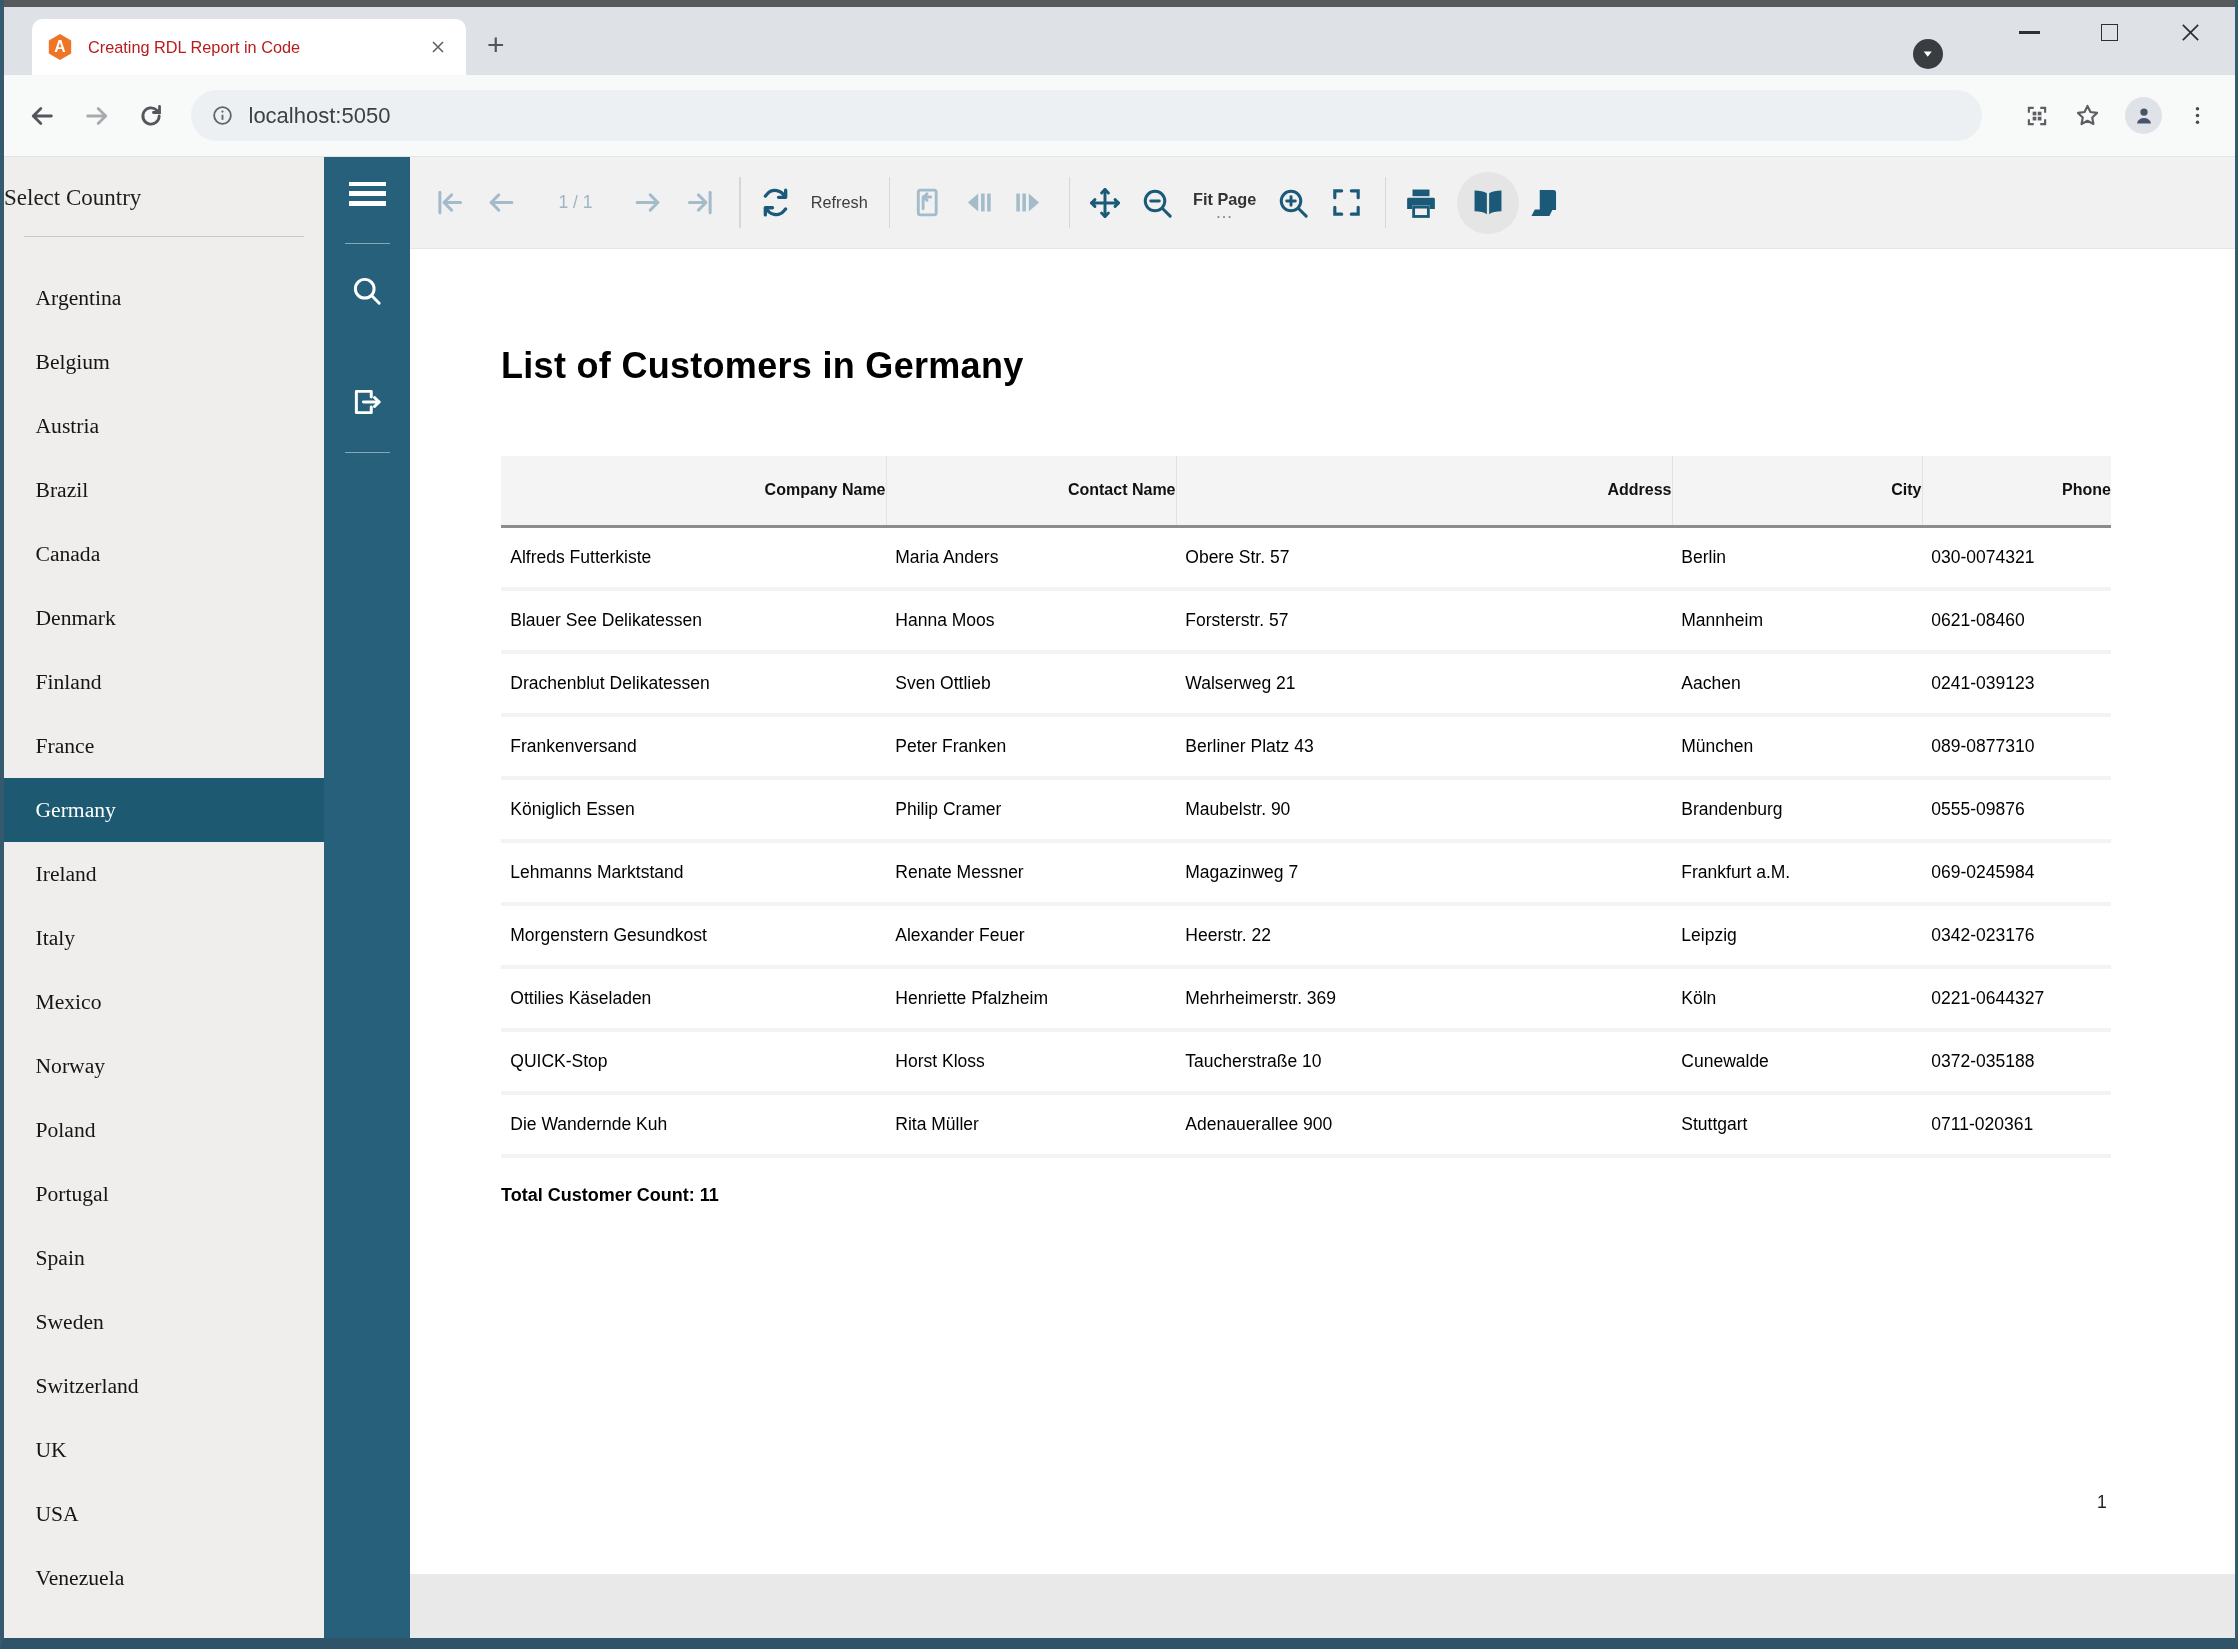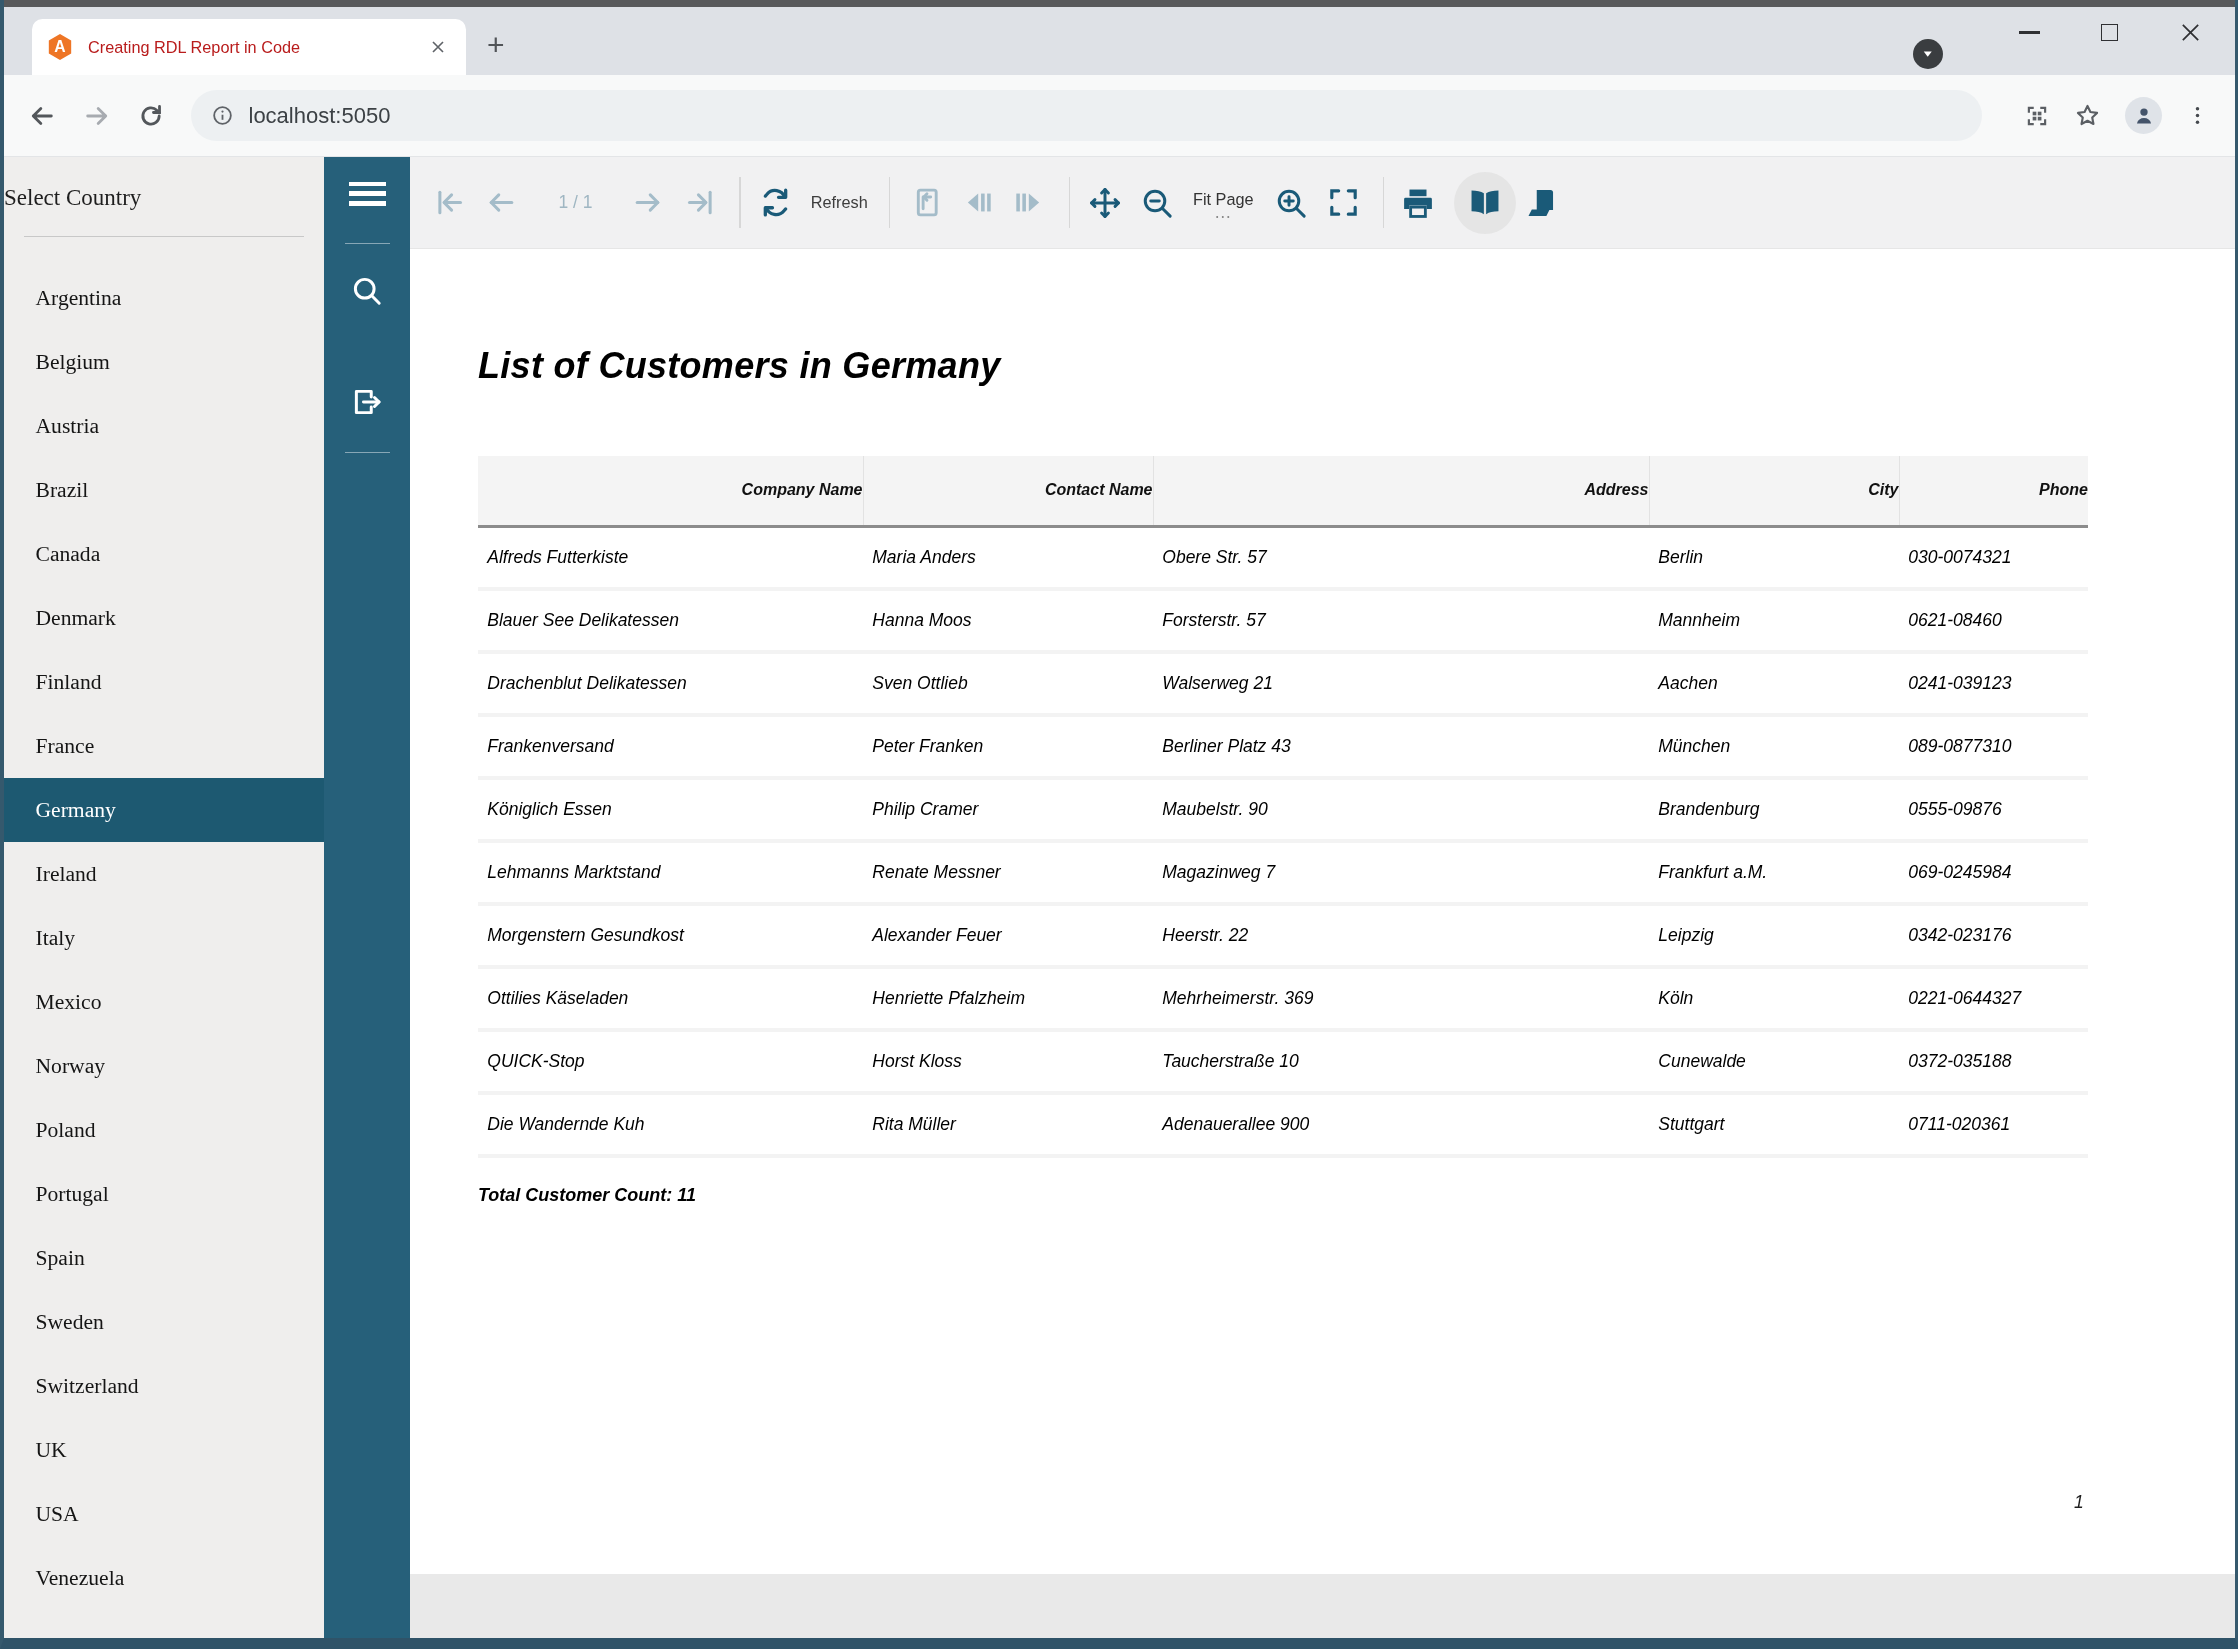--- a/index.html
+++ b/index.html
@@ -50,28 +50,28 @@
   
   .viewer{flex:1;display:flex;flex-direction:column;min-width:0;}
   .vtoolbar{height:92px;background:#f1f1f2;border-bottom:0.6px solid #e6e6e6;display:flex;align-items:center;padding-left:22px;flex:0 0 auto;}
   .tb{width:34px;height:34px;display:flex;align-items:center;justify-content:center;margin-right:18.7px;flex:0 0 auto;}
   .on{color:#1a5a78;}
   .off{color:#a4bcc9;}
   .counter{font-size:17.5px;color:#9fb6c2;margin:0 38px 0 21px;white-space:nowrap;}
   .vsep{width:1.2px;height:51px;background:#d7d7d7;margin:0 17.5px 0 3.5px;flex:0 0 auto;}
   .refresh-label{font-size:16.3px;color:#3d3d3d;margin-right:17.5px;}
   .fitpage{display:flex;flex-direction:column;align-items:center;margin-right:20px;cursor:pointer;}
-  .fitpage .fp-label{font-size:16.3px;color:#333;}
+  .fitpage .fp-label{font-size:16.3px;color:#333;font-weight:bold;}
   .fitpage .fp-dots{font-size:17.5px;color:#8a8a8a;line-height:5.8px;margin-top:1.2px;letter-spacing:1.2px;}
   .circled{width:62px;height:62px;border-radius:50%;background:#e5e5e5;display:flex;align-items:center;justify-content:center;margin-right:8.2px;}
   .circled .tb{margin:0;}
   
   .page-area{flex:1;background:#ffffff;position:relative;overflow:hidden;}
   .below-strip{position:absolute;left:0;right:0;bottom:0;height:64px;background:#e9e9e9;}
-  .report{position:absolute;left:68px;top:96px;width:1609px;font-style:italic;}
+  .report{position:absolute;left:91px;top:96px;width:1609px;}
   .report-title{font-size:36px;font-weight:bold;color:#000;margin:0;letter-spacing:0.3px;}
   table.cust{margin-top:69px;width:1609px;border-collapse:collapse;table-layout:fixed;}
   table.cust th{height:70px;background:#f4f4f4;font-size:16px;font-weight:bold;color:#111;
     text-align:right;padding:0 0 0 9.3px;border-bottom:3.5px solid #8c8c8c;}
   table.cust th + th{border-left:1.2px solid #e2e2e2;}
   table.cust td{height:63px;font-size:17.5px;color:#000;padding:0 0 0 9.3px;border-bottom:4.1px solid #f3f3f3;background:#fff;white-space:nowrap;overflow:hidden;}
   .total-line{margin-top:27px;font-size:18px;font-weight:bold;color:#000;}
   .page-num{position:absolute;top:1147px;left:1596px;font-size:17.5px;color:#1e1e1e;}
   svg{display:block;}
 </style>

